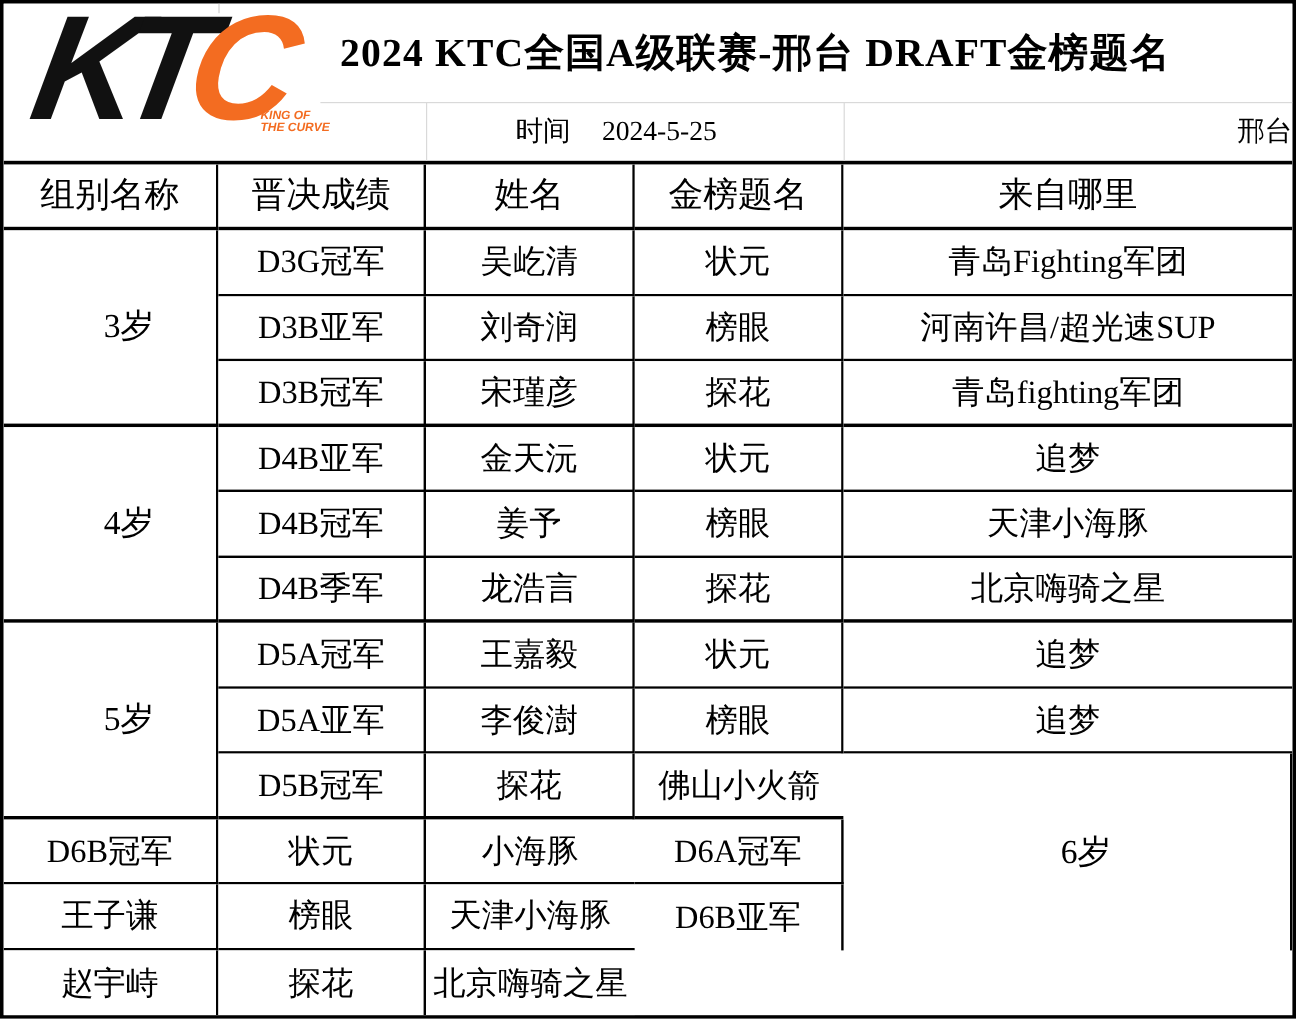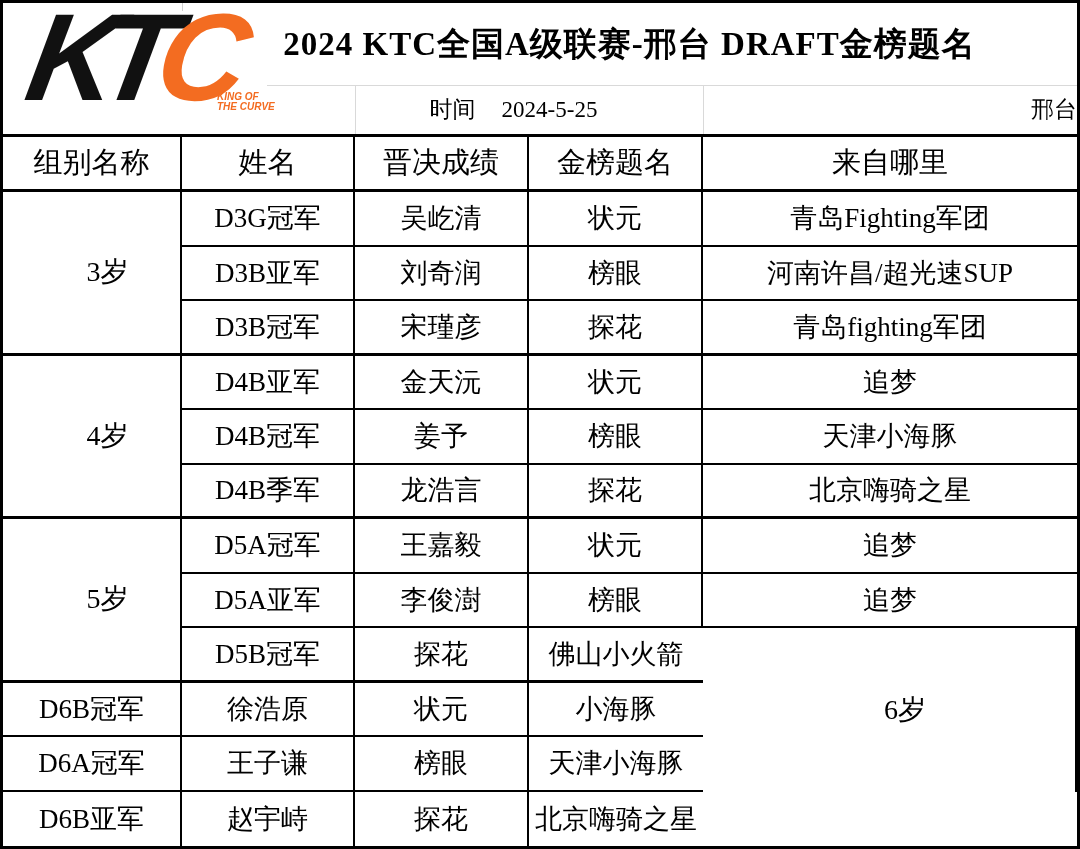--- a/index.html
+++ b/index.html
@@ -73,22 +73,22 @@
       <span>2024-5-25</span>
     </div>
     <div class="loc-cell">
       <span>邢台</span>
     </div>
   </div>
 
   <div class="grid">
 
     <div class="cell hc">组别名称</div>
+    <div class="cell hc">晋决成绩</div>
     <div class="cell hc">姓名</div>
-    <div class="cell hc">晋决成绩</div>
     <div class="cell hc">金榜题名</div>
     <div class="cell hc c5">来自哪里</div>
 
     <div class="cell gc">3岁</div>
     <div class="cell">D3G冠军</div>
     <div class="cell">吴屹清</div>
     <div class="cell">状元</div>
     <div class="cell c5">青岛Fighting军团</div>
     <div class="cell">D3B亚军</div>
     <div class="cell">刘奇润</div>
@@ -121,21 +121,20 @@
     <div class="cell">D5A亚军</div>
     <div class="cell">李俊澍</div>
     <div class="cell">榜眼</div>
     <div class="cell c5">追梦</div>
     <div class="cell sep">D5B冠军</div>
     <div class="cell sep">探花</div>
     <div class="cell sep c5">佛山小火箭</div>
 
     <div class="cell gc end">6岁</div>
     <div class="cell">D6B冠军</div>
-    <div class="cell">徐浩原</div>
     <div class="cell">状元</div>
     <div class="cell c5">小海豚</div>
     <div class="cell">D6A冠军</div>
     <div class="cell">王子谦</div>
     <div class="cell">榜眼</div>
     <div class="cell c5">天津小海豚</div>
     <div class="cell end">D6B亚军</div>
     <div class="cell end">赵宇峙</div>
     <div class="cell end">探花</div>
     <div class="cell end c5">北京嗨骑之星</div>

